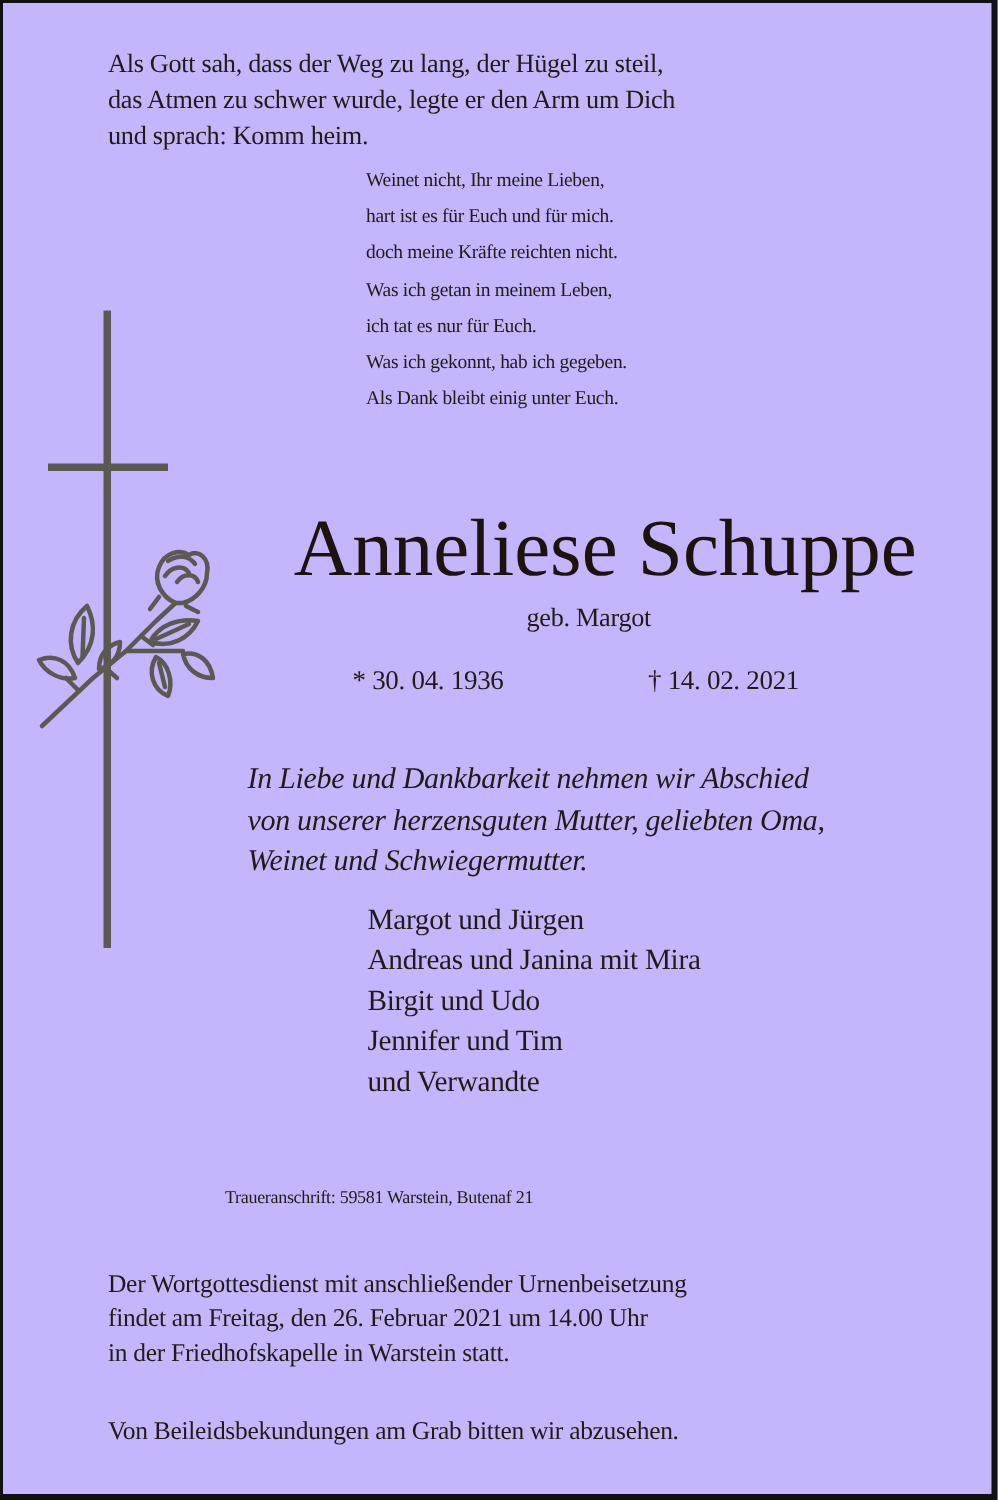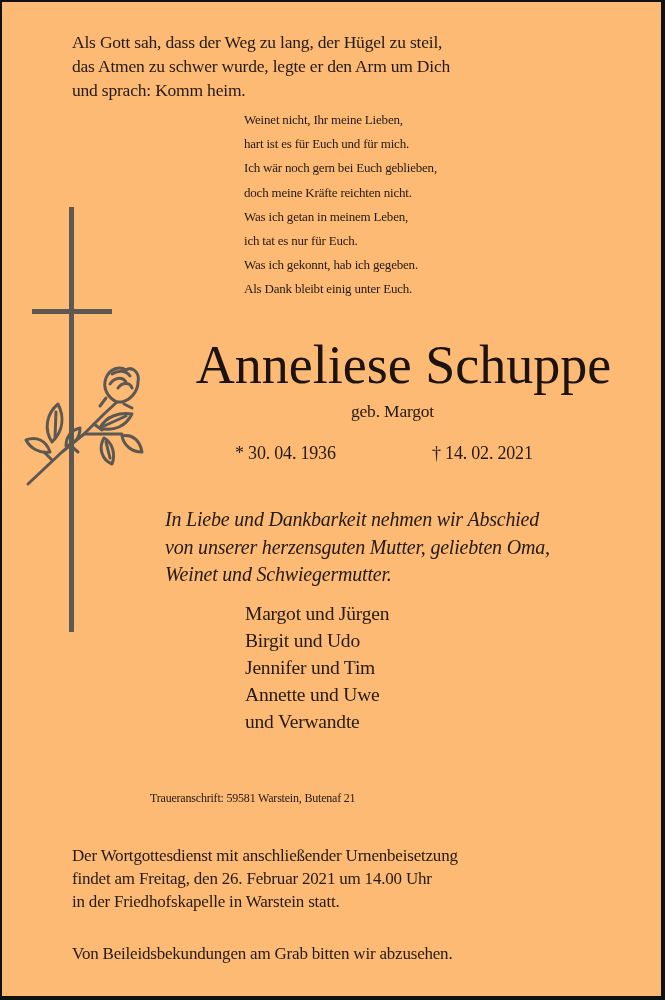--- a/index.html
+++ b/index.html
@@ -1,20 +1,20 @@
 <!DOCTYPE html>
 <html><head>
 <meta charset="utf-8">
 <style>
   html, body { margin: 0; padding: 0; background: #ffffff; }
   body { width: 665px; height: 1000px; position: relative; overflow: hidden;
          font-family: "Liberation Serif", "DejaVu Serif", serif; color: #231a14; }
   .frame { position: absolute; left: 0; top: 0; width: 665px; height: 1000px; box-sizing: border-box;
            border-left: 2px solid #111; border-top: 2px solid #111;
-           border-right: 4px solid #111; border-bottom: 4px solid #111; background: #fdba74; }
+           border-right: 4px solid #111; border-bottom: 4px solid #111; background: #c4b5fd; }
   .txt { position: absolute; white-space: nowrap; letter-spacing: -0.2px; }
   .intro { left: 70px; top: 28px; font-size: 17.5px; line-height: 24px; }
   .poem { left: 242px; top: 106px; font-size: 13px; line-height: 24.2px; }
   .name-wrap { position: absolute; left: 164px; top: 331px; width: 475px; text-align: center; }
   .name-text { font-size: 54px; line-height: 64px; color: #1c130e; white-space: nowrap; letter-spacing: 0px; }
   .maiden { left: 349px; top: 397px; font-size: 17.5px; line-height: 24px; }
   .born { left: 233px; top: 439px; font-size: 18px; line-height: 24px; }
   .died { left: 430px; top: 439px; font-size: 18px; line-height: 24px; }
   .farewell { left: 163px; top: 504px; font-size: 20px; line-height: 27.5px; font-style: italic; }
   .mourners { left: 243px; top: 598px; font-size: 19.5px; line-height: 27px; }
@@ -31,21 +31,20 @@
 
   <div class="txt intro">
     <span class="line">Als Gott sah, dass der Weg zu lang, der Hügel zu steil,</span>
     <span class="line">das Atmen zu schwer wurde, legte er den Arm um Dich</span>
     <span class="line">und sprach: Komm heim.</span>
   </div>
 
   <div class="txt poem">
     <span class="line">Weinet nicht, Ihr meine Lieben,</span>
     <span class="line">hart ist es für Euch und für mich.</span>
-    <span class="line">Ich wär noch gern bei Euch geblieben,</span>
     <span class="line">doch meine Kräfte reichten nicht.</span>
     <span class="line">Was ich getan in meinem Leben,</span>
     <span class="line">ich tat es nur für Euch.</span>
     <span class="line">Was ich gekonnt, hab ich gegeben.</span>
     <span class="line">Als Dank bleibt einig unter Euch.</span>
   </div>
 
   <svg class="cross" viewBox="0 0 130 440" xmlns="http://www.w3.org/2000/svg">
     <g fill="#5e5852">
       <rect x="47" y="5" width="5" height="425"></rect>
@@ -82,23 +81,23 @@
   <div class="txt died">† 14. 02. 2021</div>
 
   <div class="txt farewell">
     <span class="line">In Liebe und Dankbarkeit nehmen wir Abschied</span>
     <span class="line">von unserer herzensguten Mutter, geliebten Oma,</span>
     <span class="line">Weinet und Schwiegermutter.</span>
   </div>
 
   <div class="txt mourners">
     <span class="line">Margot und Jürgen</span>
+    <span class="line">Andreas und Janina mit Mira</span>
     <span class="line">Birgit und Udo</span>
     <span class="line">Jennifer und Tim</span>
-    <span class="line">Annette und Uwe</span>
     <span class="line">und Verwandte</span>
   </div>
 
   <div class="txt address">Traueranschrift: 59581 Warstein, Butenaf 21</div>
 
   <div class="txt service">
     <span class="line">Der Wortgottesdienst mit anschließender Urnenbeisetzung</span>
     <span class="line">findet am Freitag, den 26. Februar 2021 um 14.00 Uhr</span>
     <span class="line">in der Friedhofskapelle in Warstein statt.</span>
   </div>

